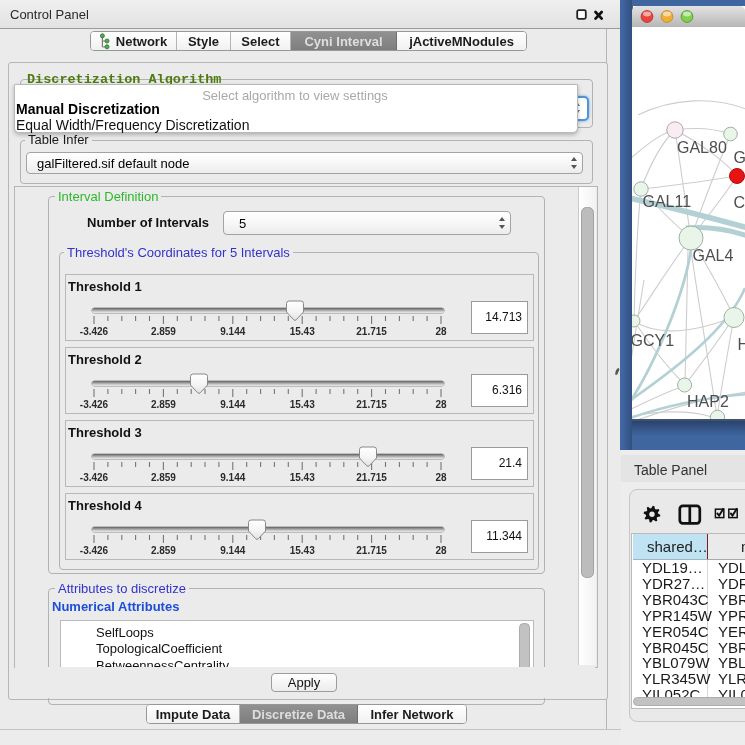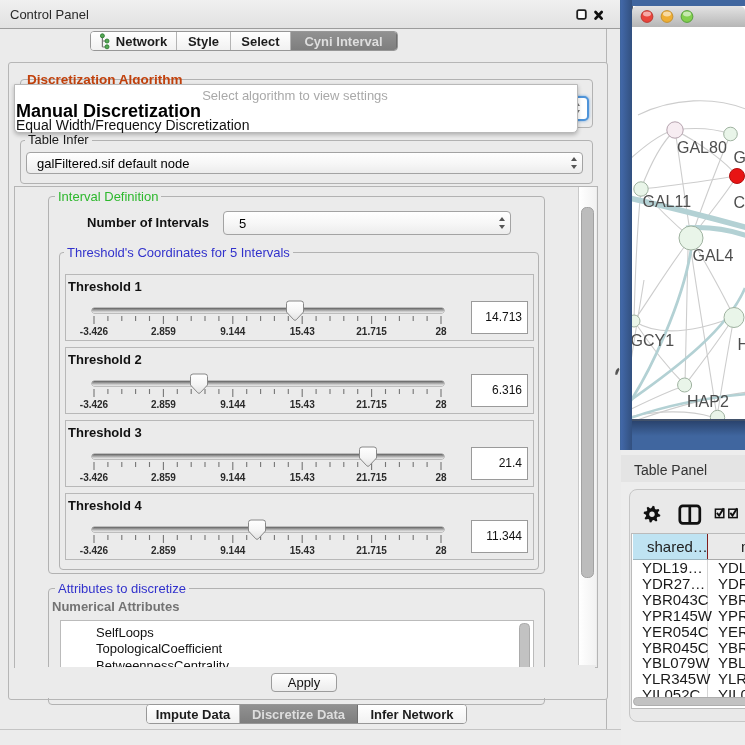--- a/index.html
+++ b/index.html
@@ -59,26 +59,27 @@
       <line x1="2.4" y1="8" x2="7" y2="8" stroke="#7a7a7a" stroke-width="1.2"></line>
       <line x1="2.4" y1="14" x2="7" y2="14" stroke="#7a7a7a" stroke-width="1.2"></line>
       <circle cx="2.4" cy="2.8" r="2" fill="#55a855" stroke="#2e7d32" stroke-width="0.9"></circle>
       <circle cx="7" cy="8" r="2" fill="#55a855" stroke="#2e7d32" stroke-width="0.9"></circle>
       <circle cx="7" cy="13.8" r="2" fill="#55a855" stroke="#2e7d32" stroke-width="0.9"></circle>
     </svg>
     Network</div>
   <div style="width:53px;">Style</div>
   <div style="width:59px;">Select</div>
   <div class="sel" style="width:105px;">Cyni Interval</div>
+  <div style="width:129px;">jActiveMNodules</div>
 </div>
 
 <div class="abs" style="left:8px;top:62px;width:598px;height:636px;border:1px solid #b6b6b6;background:#ebebeb;border-radius:3px;"></div>
 
 <div class="grp" style="left:20px;top:79px;width:571px;height:47px;"></div>
-<div class="abs" style="left:27px;top:72px;font-size:13.5px;font-weight:bold;color:#c2410c;">Discretization Algorithm</div>
+<div class="abs" style="left:27px;top:72px;font-size:13.5px;font-weight:bold;color:#4d7c0f;font-family:Liberation Mono, monospace;">Discretization Algorithm</div>
 
 <div class="abs" style="left:570px;top:96px;width:15px;height:21px;border-radius:5px;background:#fff;border:2.5px solid #4f94d9;box-shadow:0 0 3px rgba(79,148,217,0.8);"></div>
 <div class="abs" style="left:576px;top:101px;width:0;height:0;border:2.5px solid transparent;border-bottom:3.5px solid #777;"></div>
 <div class="abs" style="left:576px;top:110px;width:0;height:0;border:2.5px solid transparent;border-top:3.5px solid #777;"></div>
 
 <div class="grp" style="left:20px;top:140px;width:571px;height:42px;"></div>
 <div class="grptitle" style="left:25px;top:133px;color:#1a1a1a;">Table Infer</div>
 <div class="combo" style="left:26px;top:152px;width:555px;height:20px;">
   <span class="txt">galFiltered.sif default node</span>
     <span class="arrows"></span>
@@ -273,41 +274,41 @@
       <text x="375.0" y="60" font-size="10" font-weight="bold" fill="#2b2b2b" text-anchor="middle" font-family="Liberation Sans">28</text>
       <g transform="translate(191,35)">
         <path d="M -8.5 -6.5 Q -8.5 -9 -6 -9 L 6 -9 Q 8.5 -9 8.5 -6.5 L 8.5 2 L 1.2 9.8 Q 0 11 -1.2 9.8 L -8.5 2 Z" fill="url(#thg)" stroke="#888" stroke-width="1"></path>
       </g>
     </svg>
   <div class="vbox">11.344</div>
 </div>
 
 <div class="grp" style="left:48px;top:588px;width:495px;height:115px;"></div>
 <div class="grptitle" style="left:55px;top:582px;color:#3232cc;">Attributes to discretize</div>
-<div class="abs bold" style="left:52px;top:599px;font-size:13px;color:#737373;">Numerical Attributes</div>
+<div class="abs bold" style="left:52px;top:599px;font-size:13px;color:#1d4ed8;">Numerical Attributes</div>
 <div class="abs" style="left:60px;top:620px;width:472px;height:46px;background:#fff;border:1px solid #bbb;overflow:hidden;">
   <div style="font-size:13px;color:#111;padding:4px 0 0 22px;line-height:16.4px;margin-left:13px;">SelfLoops<br>TopologicalCoefficient<br>BetweennessCentrality</div>
   <div class="abs" style="right:3px;top:2px;width:9px;height:60px;border-radius:4.5px;background:#c2c2c2;border:1px solid #ababab;"></div>
 </div>
 
 <div class="abs" style="left:15px;top:667px;width:580px;height:31px;background:#ebebeb;"></div>
 
 <div class="abs" style="left:271px;top:673px;width:64px;height:17px;border:1px solid #9c9c9c;border-radius:4px;background:linear-gradient(#ffffff,#ececec);font-size:13px;color:#111;text-align:center;line-height:17px;">Apply</div>
 
 <div class="seg" style="left:146px;top:704px;">
   <div style="width:92px;">Impute Data</div>
   <div class="sel" style="width:117px;">Discretize Data</div>
   <div style="width:108px;">Infer Network</div>
 </div>
 <div class="abs" style="left:0;top:729px;width:621px;height:1px;background:#c4c4c4;"></div>
 <div class="abs" style="left:0;top:730px;width:745px;height:15px;background:#ececec;"></div>
 
 <div class="abs" style="left:14px;top:84px;width:562px;height:47px;background:#fff;border:1px solid #b9b9b9;border-radius:0 0 5px 5px;box-shadow:0 2px 4px rgba(0,0,0,0.25);"></div>
 <div class="abs" style="left:14px;top:88px;width:562px;text-align:center;font-size:13px;color:#a9a9a9;">Select algorithm to view settings</div>
-<div class="abs bold" style="left:16px;top:101px;font-size:18px;color:#000;">Manual Discretization</div>
+<div class="abs bold" style="left:16px;top:101px;font-size:14px;color:#000;">Manual Discretization</div>
 <div class="abs" style="left:16px;top:117px;font-size:14px;color:#111;">Equal Width/Frequency Discretization</div>
 
 <div class="abs" style="left:620px;top:0;width:125px;height:450px;background:#40669f;"></div>
 <div class="abs" style="left:621px;top:0;width:11px;height:450px;background:linear-gradient(90deg,#4268a8,#32507f);"></div>
 
 <div class="abs" style="left:632px;top:419px;width:113px;height:2px;background:#42526b;"></div>
 <div class="abs" style="left:632px;top:421px;width:113px;height:15px;background:linear-gradient(rgba(15,25,50,0.45),rgba(15,25,50,0));"></div>
 
 <div class="abs" style="left:632px;top:6px;width:113px;height:413px;background:#fff;border-left:1px solid #55606e;"></div>
 <div class="abs" style="left:632px;top:6px;width:113px;height:21px;background:linear-gradient(#e3e3e3,#b6b6b6);border-bottom:1px solid #898989;border-radius:5px 5px 0 0;"></div>

